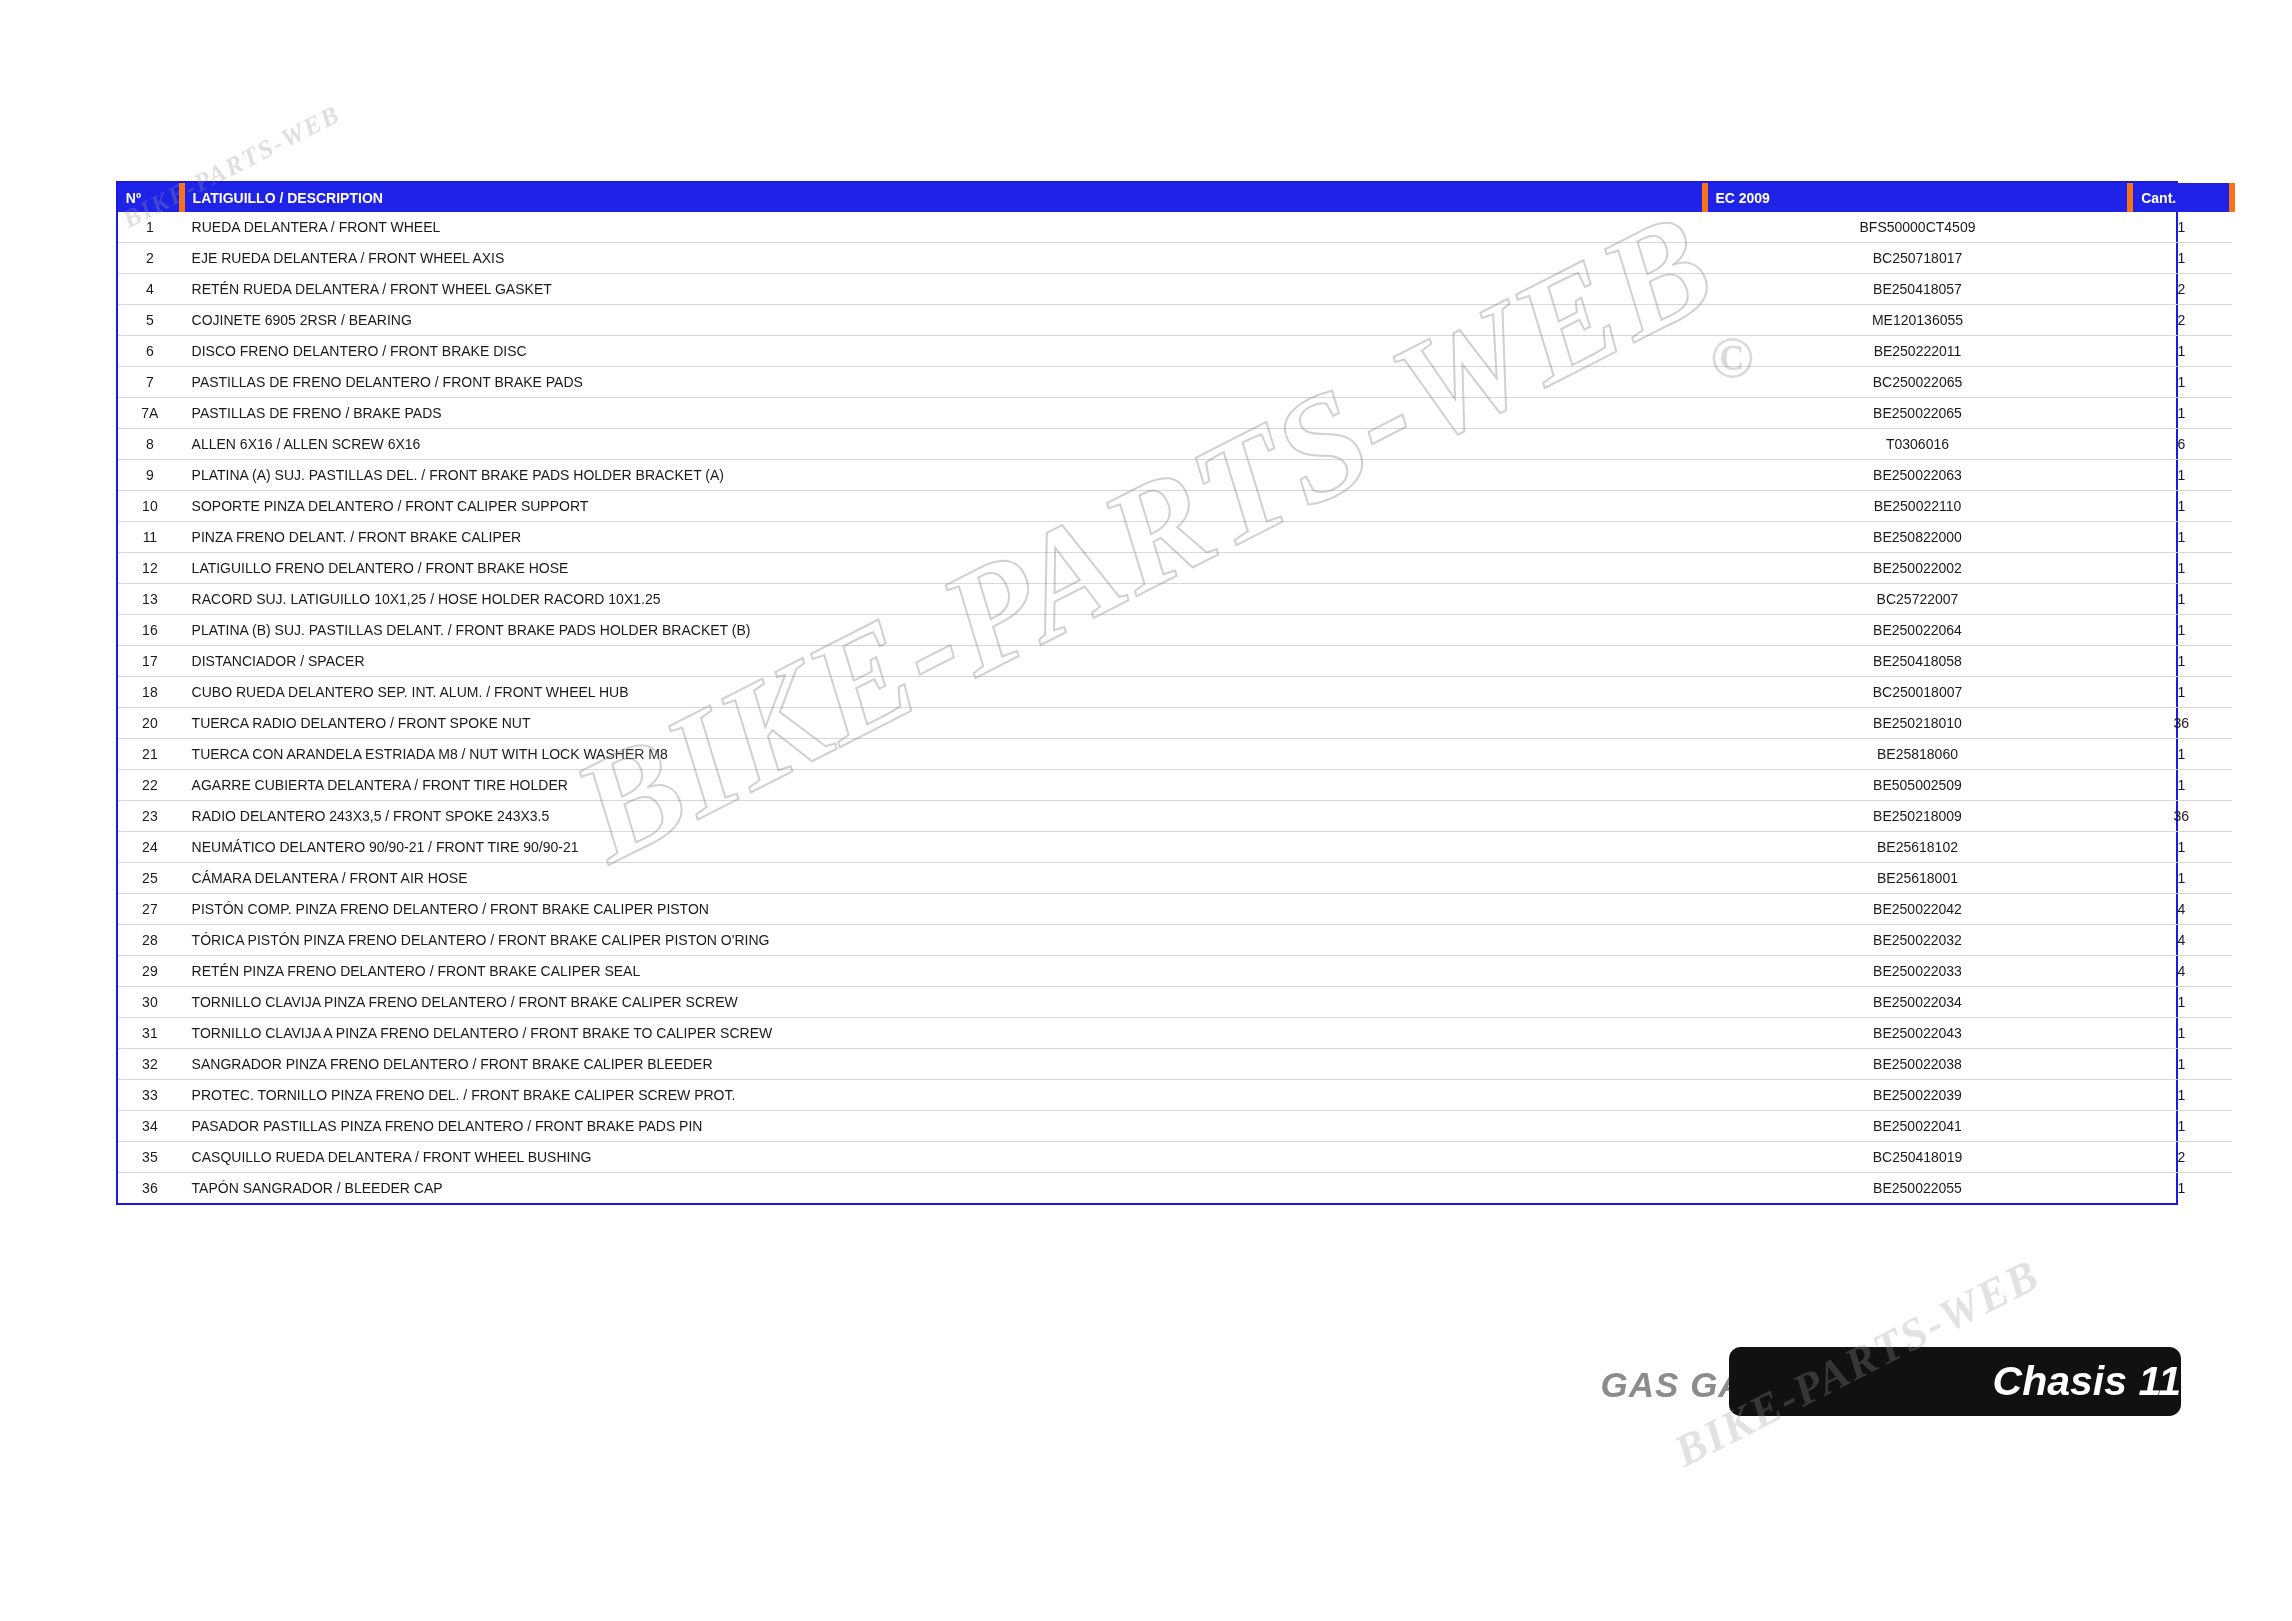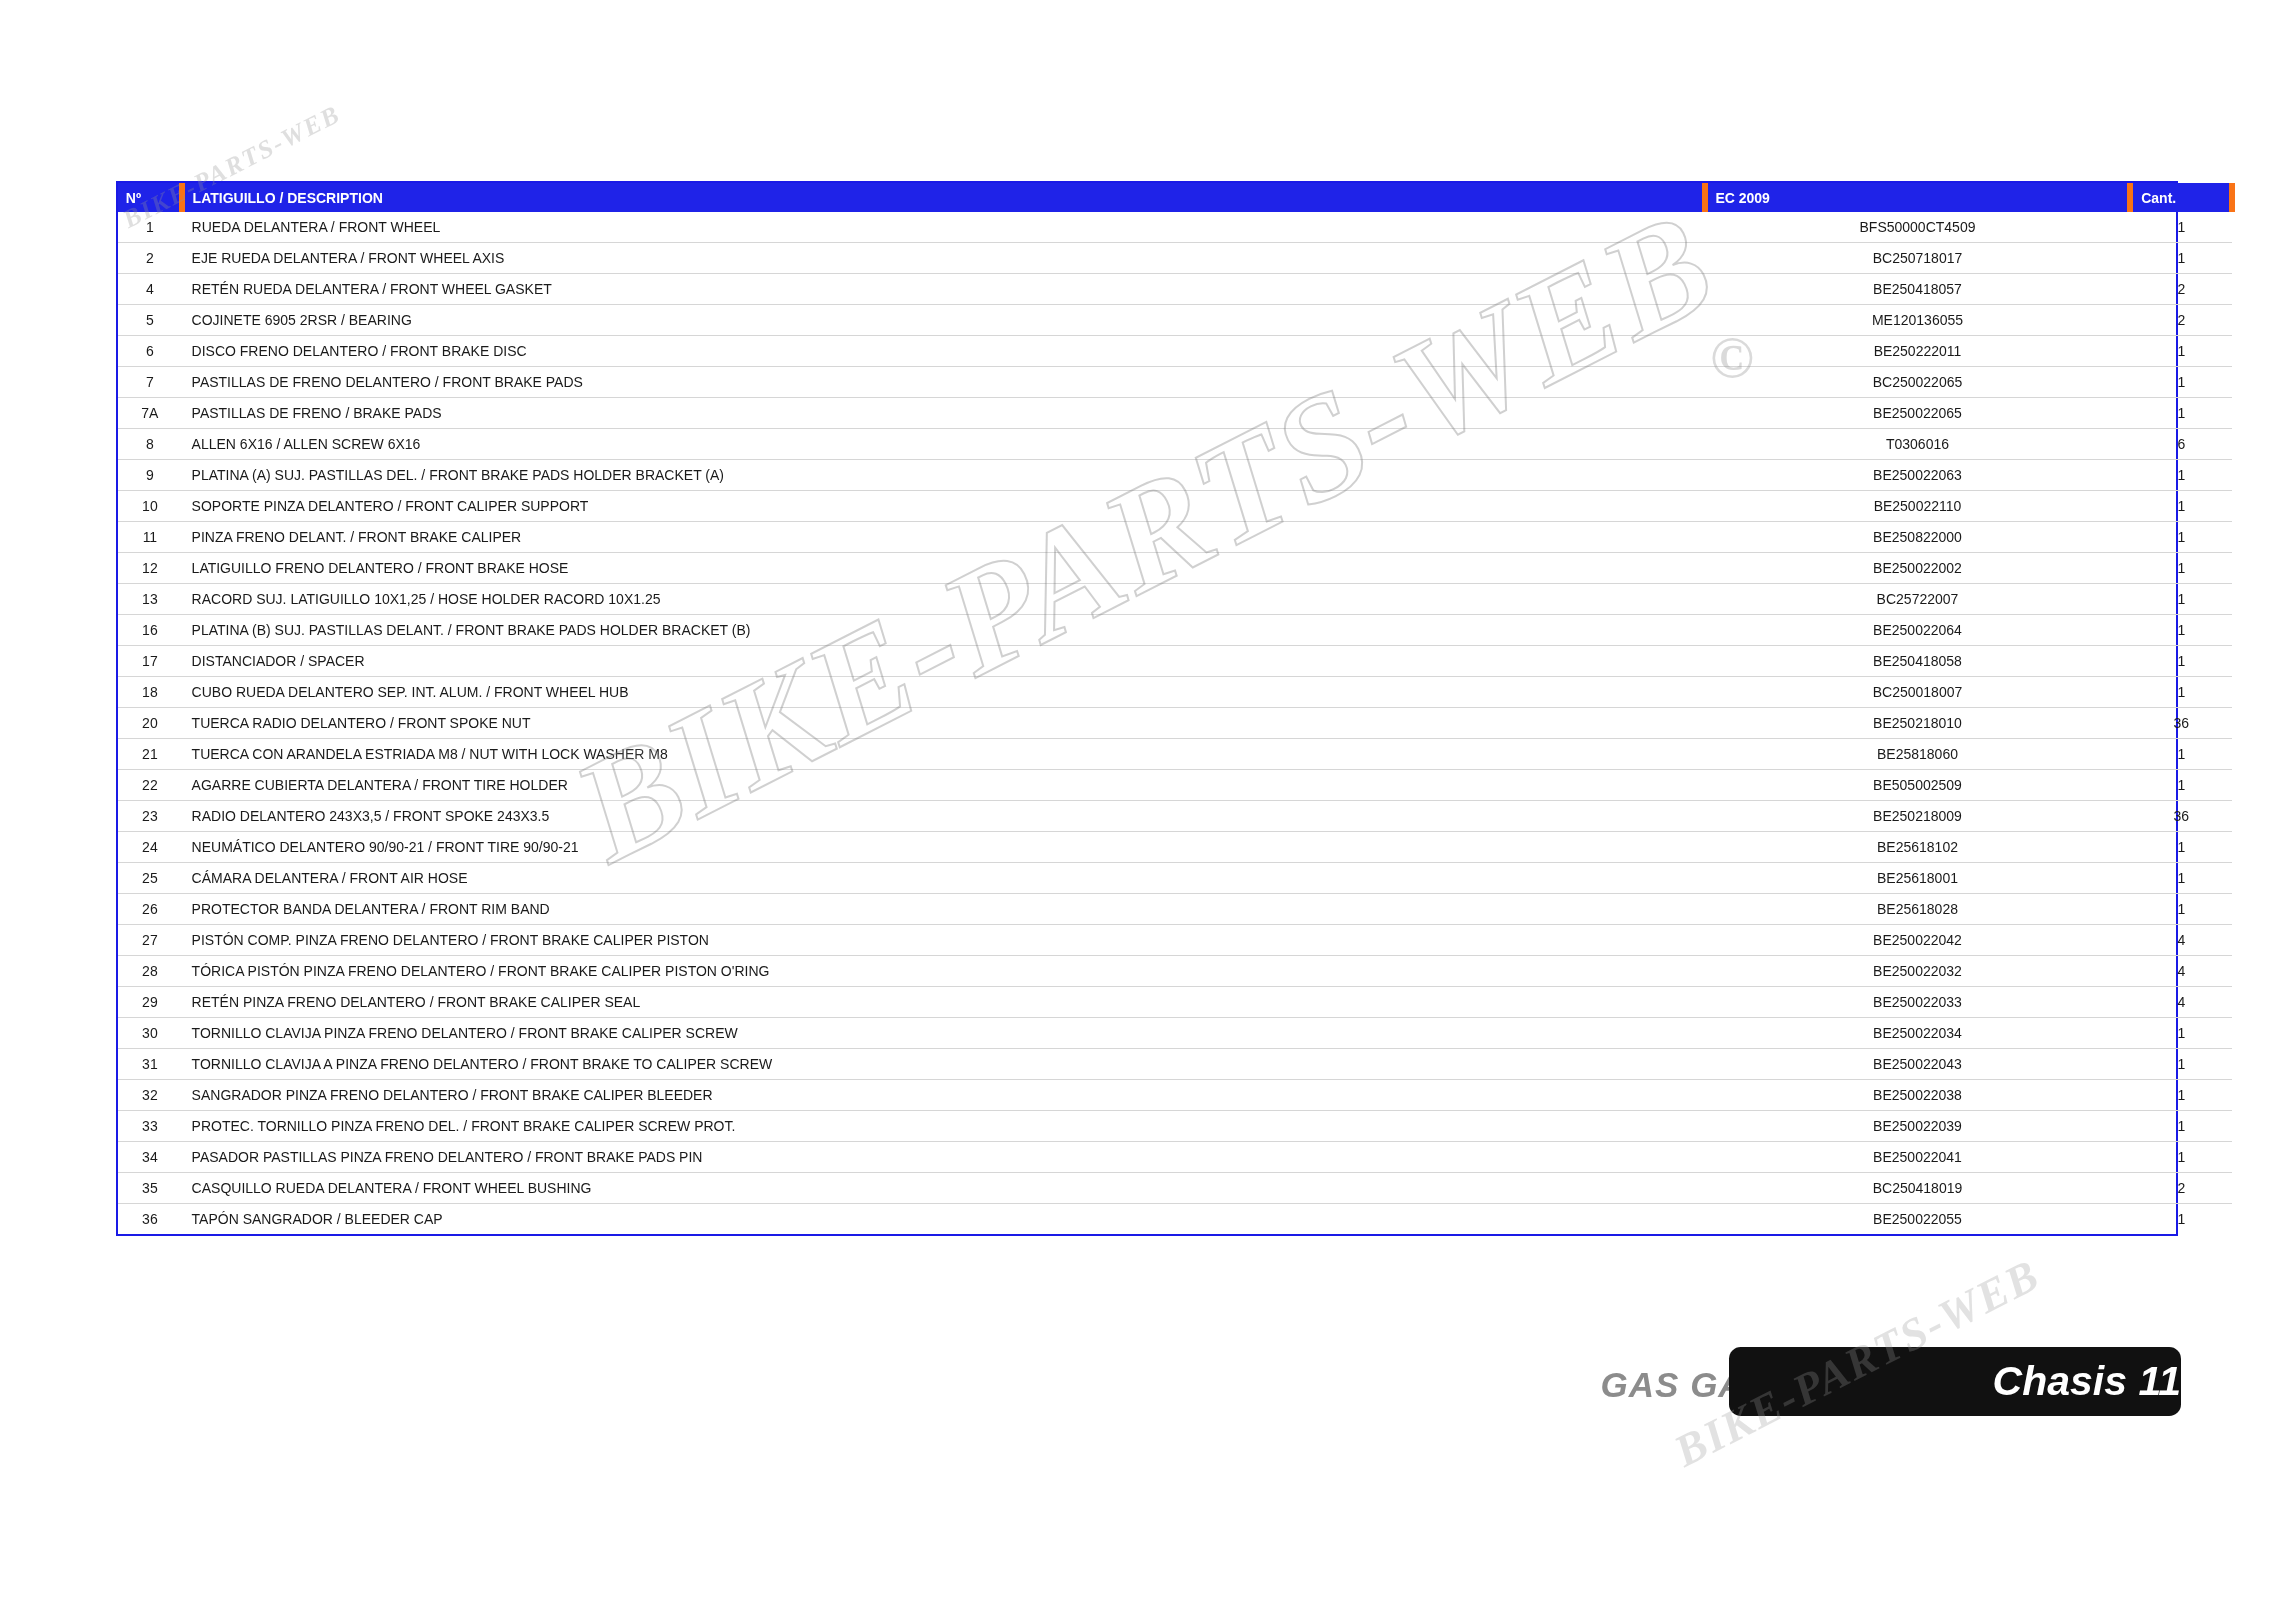--- a/index.html
+++ b/index.html
@@ -309,26 +309,20 @@
           <td class="c-ref">BE25618102</td>
           <td class="c-qty">1</td>
         </tr>
         <tr>
           <td class="c-no">25</td>
           <td class="c-desc">CÁMARA DELANTERA / FRONT AIR HOSE</td>
           <td class="c-ref">BE25618001</td>
           <td class="c-qty">1</td>
         </tr>
         <tr>
-          <td class="c-no">26</td>
-          <td class="c-desc">PROTECTOR BANDA DELANTERA / FRONT RIM BAND</td>
-          <td class="c-ref">BE25618028</td>
-          <td class="c-qty">1</td>
-        </tr>
-        <tr>
           <td class="c-no">27</td>
           <td class="c-desc">PISTÓN COMP. PINZA FRENO DELANTERO / FRONT BRAKE CALIPER PISTON</td>
           <td class="c-ref">BE250022042</td>
           <td class="c-qty">4</td>
         </tr>
         <tr>
           <td class="c-no">28</td>
           <td class="c-desc">TÓRICA PISTÓN PINZA FRENO DELANTERO / FRONT BRAKE CALIPER PISTON O'RING</td>
           <td class="c-ref">BE250022032</td>
           <td class="c-qty">4</td>

